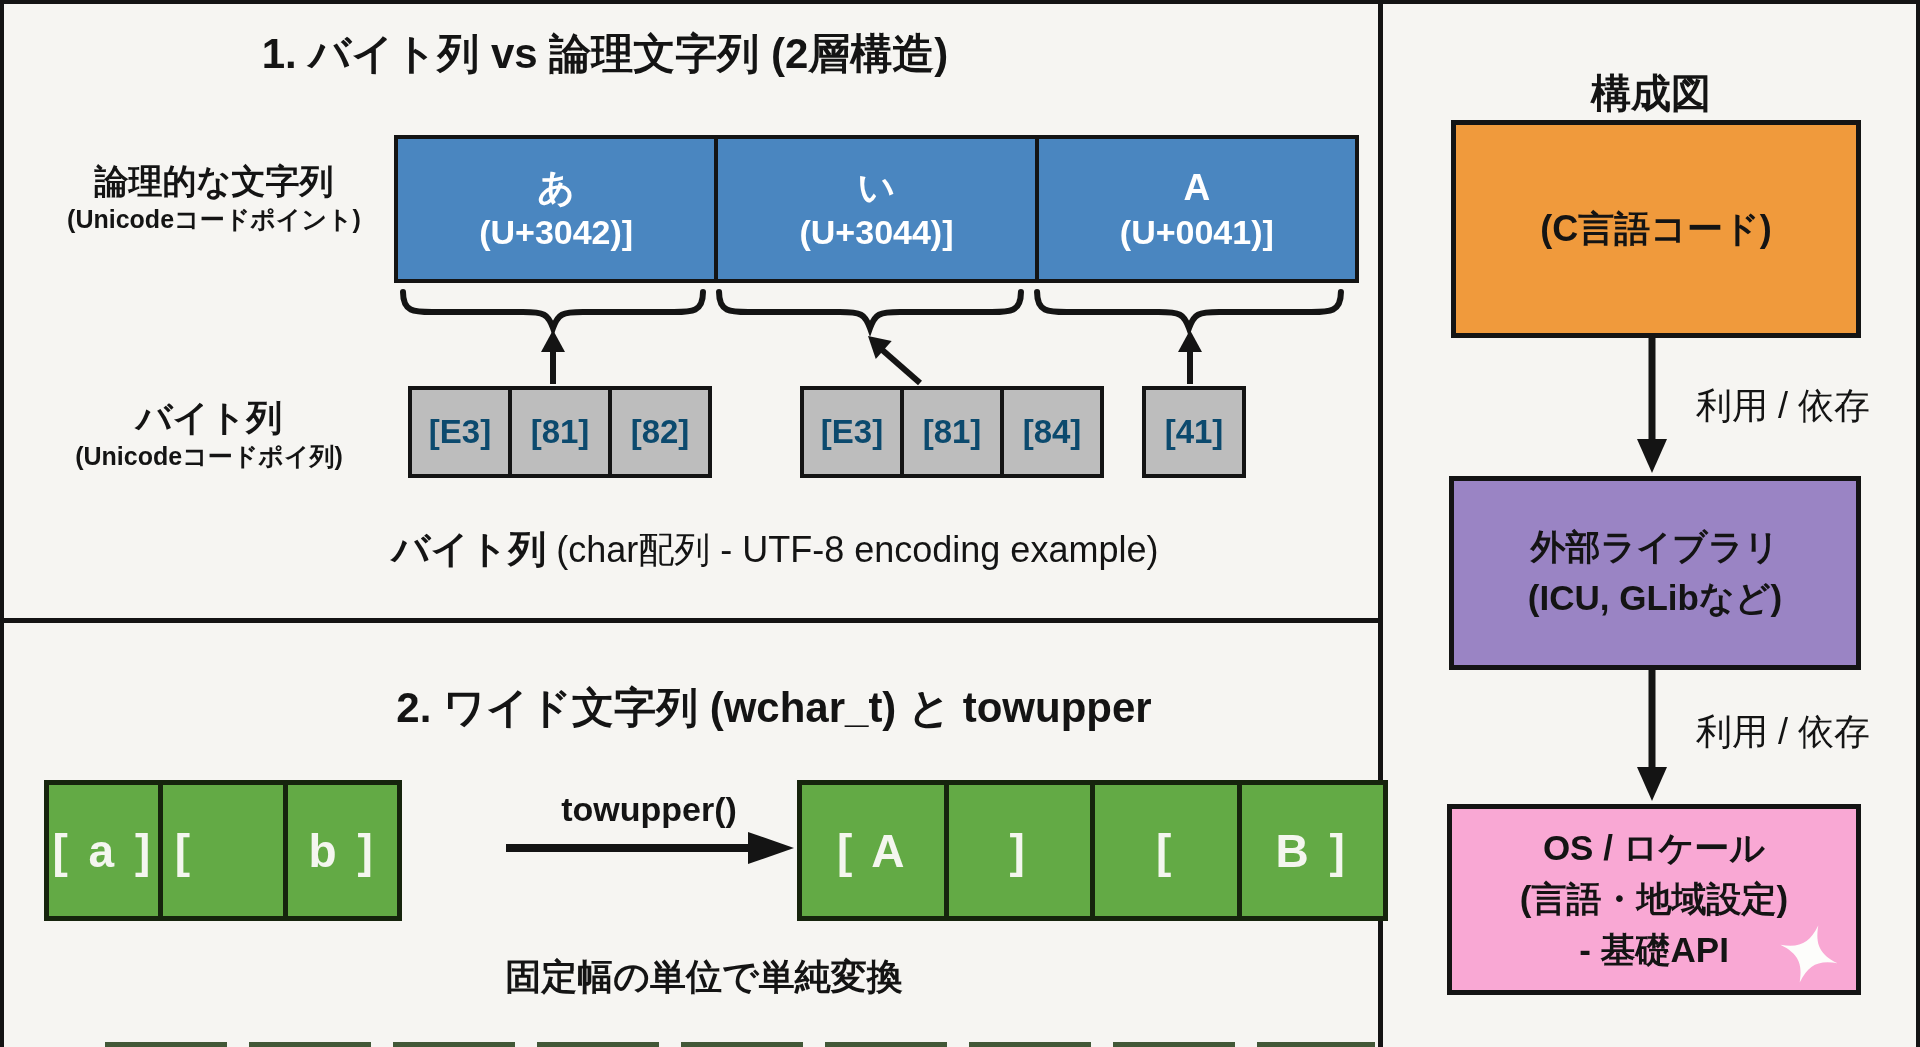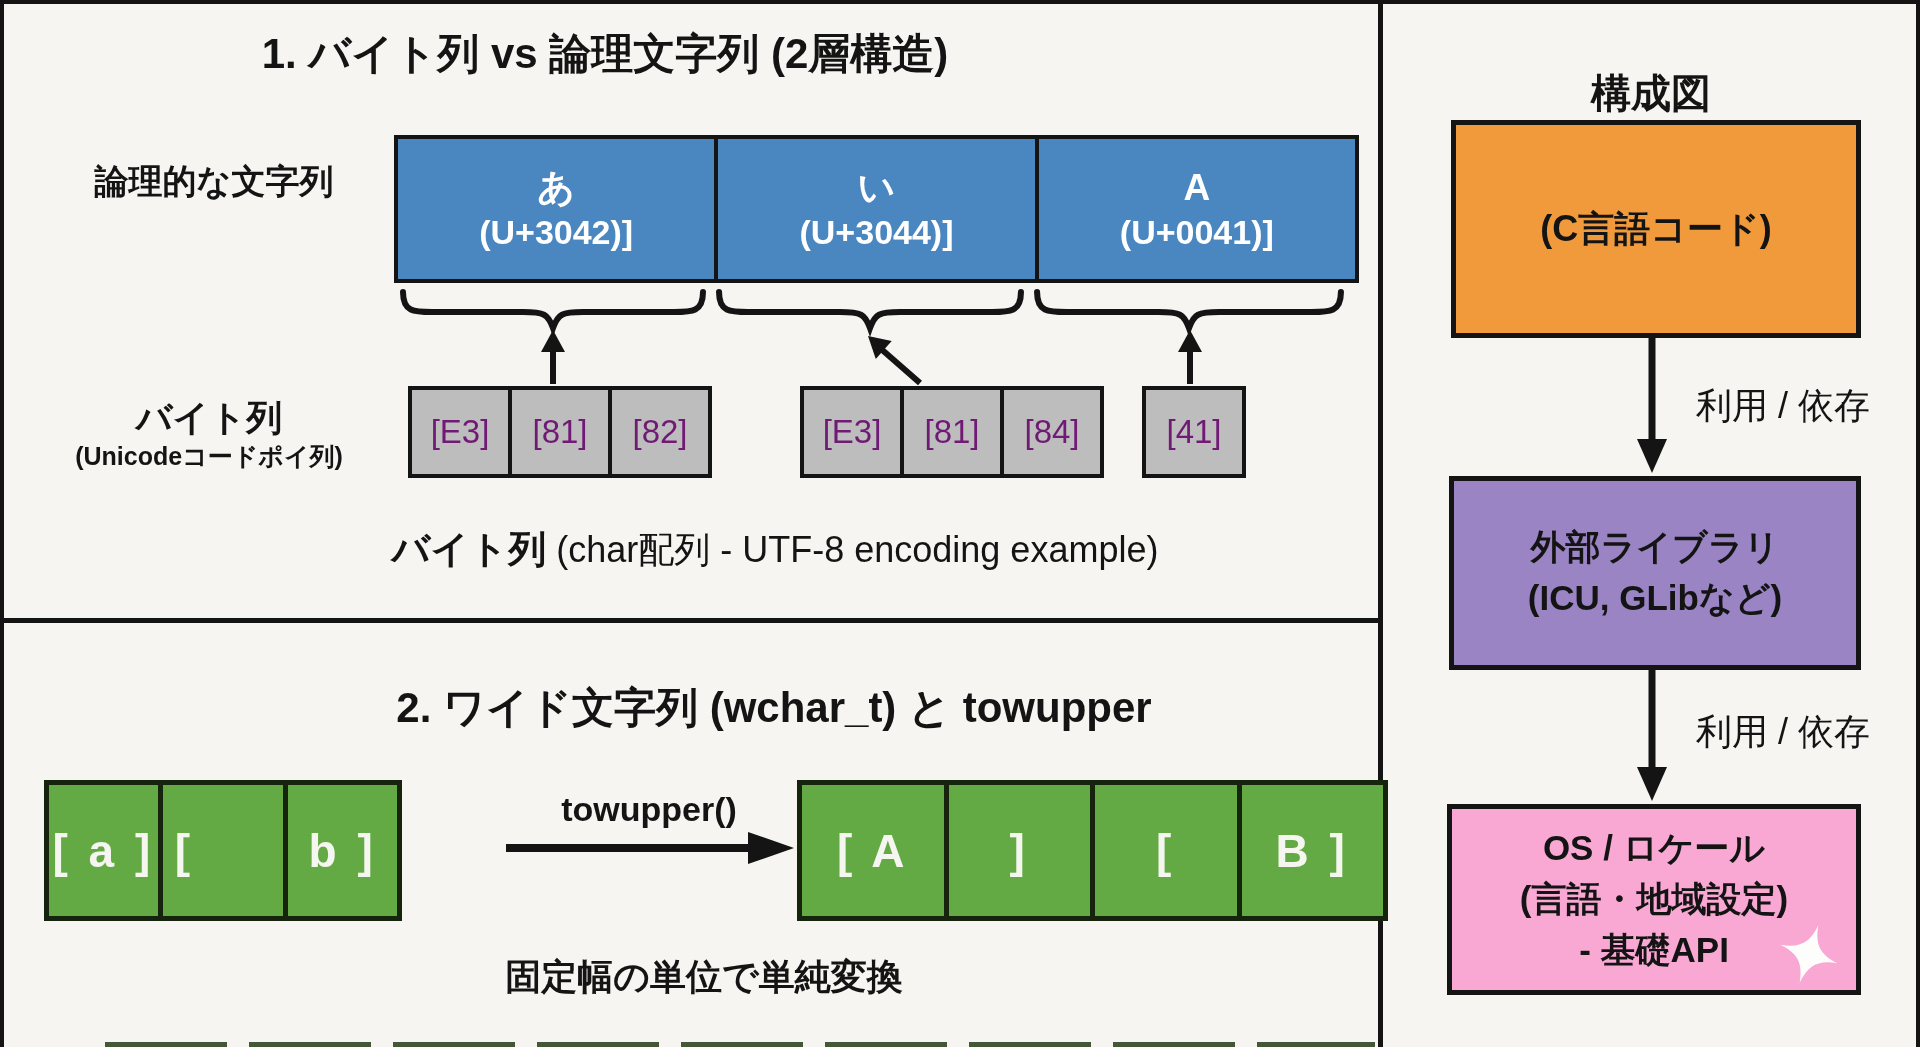--- a/index.html
+++ b/index.html
@@ -22,21 +22,21 @@
   .label-main{font-size:34px;line-height:1.25;}
   .label-sub{font-size:25px;line-height:1.3;font-weight:600;}
 
   .bluerow{display:flex;left:394px;top:135px;width:957px;height:140px;border:4px solid #141414;background:#4a86c0;}
   .bluecell{flex:1;display:flex;flex-direction:column;align-items:center;justify-content:center;color:#fff;font-weight:bold;}
   .bluecell + .bluecell{border-left:4px solid #141414;}
   .bluecell .ln1{font-size:37px;line-height:1.25;}
   .bluecell .ln2{font-size:34px;line-height:1.25;}
 
   .bytegroup{display:flex;height:92px;}
-  .bytecell{width:96px;display:flex;align-items:center;justify-content:center;background:#bdbdbd;border:4px solid #141414;font-size:33px;font-weight:normal;color:#701a75;}
+  .bytecell{width:96px;display:flex;align-items:center;justify-content:center;background:#bdbdbd;border:4px solid #141414;font-size:33px;font-weight:bold;color:#0c4a6e;}
   .bytecell + .bytecell{border-left:0;}
 
   .caption1{font-size:36px;text-align:center;white-space:nowrap;}
   .caption1 .b{font-weight:bold;font-size:38px;}
   .caption1 .r{font-weight:500;}
 
   
   .greenrow{display:flex;border:5px solid #16240d;background:#63aa45;}
   .greencell{display:flex;align-items:center;justify-content:center;color:#f4f6ef;font-weight:bold;font-size:46px;letter-spacing:4px;}
   .greencell + .greencell{border-left:5px solid #16240d;}
@@ -62,20 +62,21 @@
 <div class="canvas">
 
   <div class="frame"></div>
   <div class="vdivider"></div>
   <div class="hdivider"></div>
 
   <div class="abs title t42" style="left:0;top:30px;width:1210px;">1. バイト列 vs 論理文字列 (2層構造)</div>
 
   <div class="abs label-block" style="left:40px;top:160px;width:348px;">
     <div class="label-main">論理的な文字列</div>
+    <div class="label-sub">(Unicodeコードポイント)</div>
   </div>
 
   <div class="abs bluerow">
     <div class="bluecell">
       <div class="ln1">あ</div>
       <div class="ln2">(U+3042)]</div>
     </div>
     <div class="bluecell">
       <div class="ln1">い</div>
       <div class="ln2">(U+3044)]</div>

